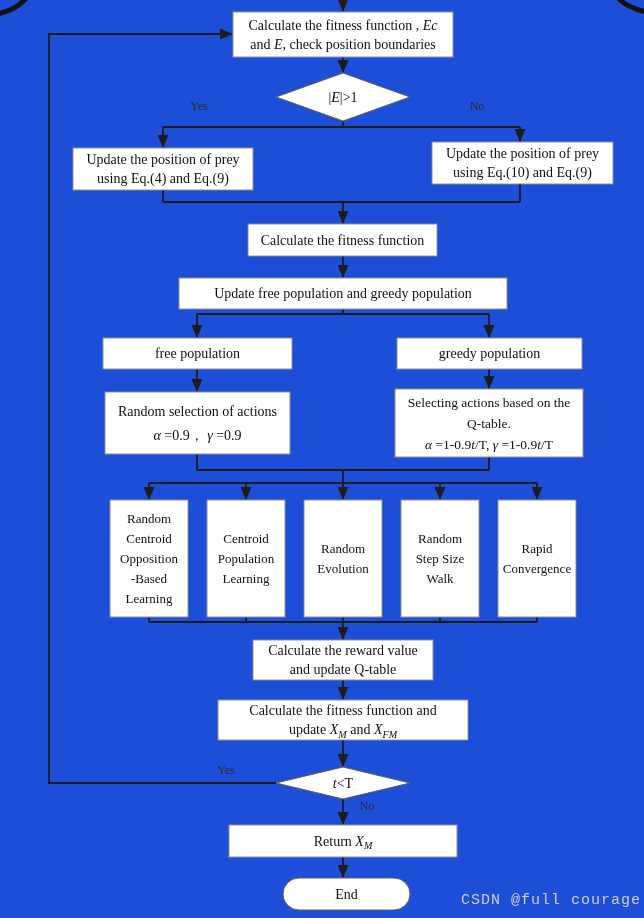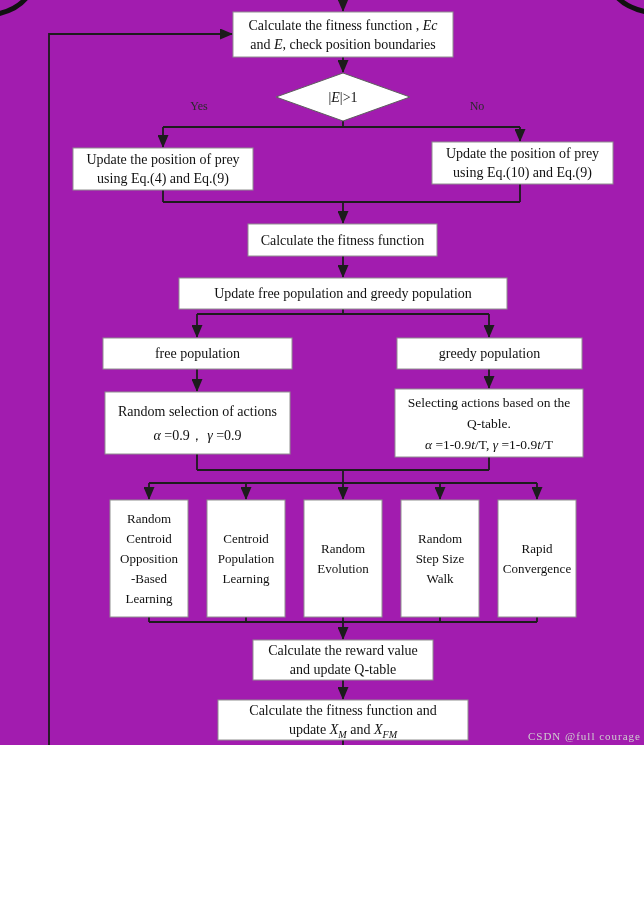--- a/index.html
+++ b/index.html
@@ -1,20 +1,20 @@
 <!DOCTYPE html>
 <html><head>
 <meta charset="utf-8">
 <style>
   html,body{margin:0;padding:0;background:#ffffff;}
-  #stage{position:relative;width:644px;height:745px;background:#a21caf;overflow:hidden;
+  #stage{position:relative;width:644px;height:918px;background:#1d4ed8;overflow:hidden;
          font-family:"Liberation Serif","DejaVu Serif",serif;}
   #flow{position:absolute;left:0;top:0;}
-  #watermark{position:absolute;right:3px;bottom:3px;font-family:Liberation Serif, serif;
-             font-size:11px;color:#cfcfcf;letter-spacing:1px;user-select:none;}
+  #watermark{position:absolute;right:3px;bottom:9px;font-family:Liberation Mono, monospace;
+             font-size:15px;color:#cfcfcf;letter-spacing:1px;user-select:none;}
 </style>
 </head>
 <body>
 
 <div id="stage">
   <svg id="flow" width="644" height="918" viewBox="0 0 644 918">
     <defs>
       <marker id="arrow" markerUnits="userSpaceOnUse" markerWidth="13" markerHeight="11" refX="12" refY="5.5" orient="auto">
         <path d="M0,0 L13,5.5 L0,11 Z" fill="#1c1c1c"></path>
       </marker>

